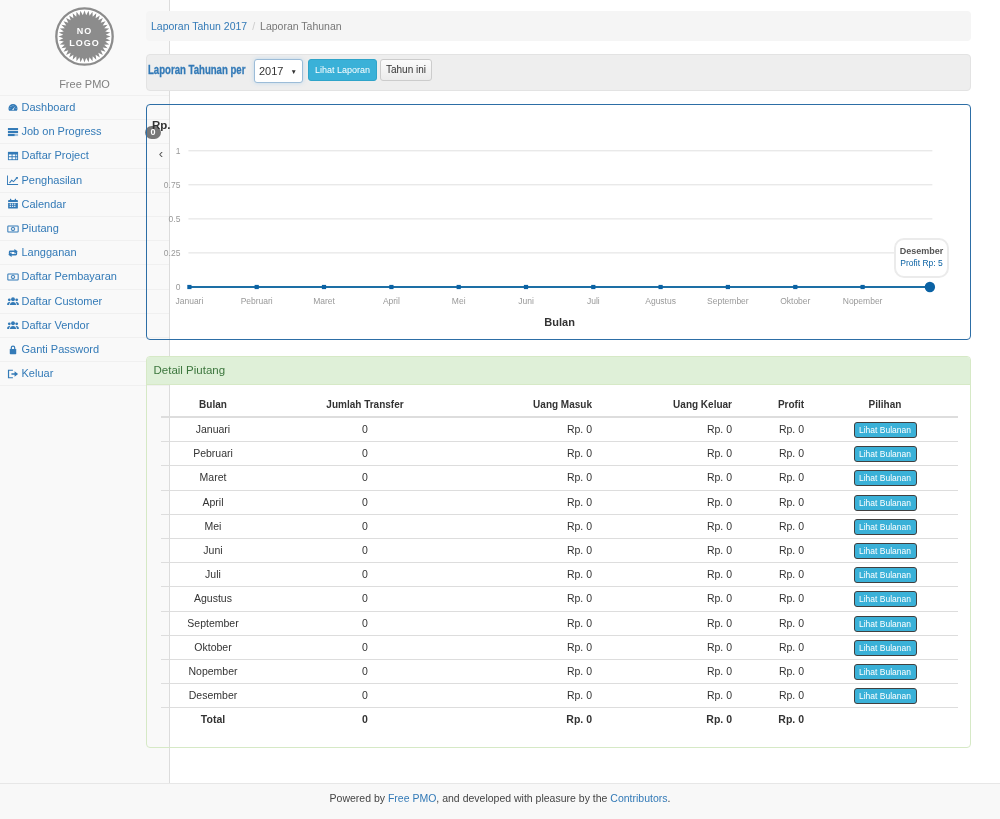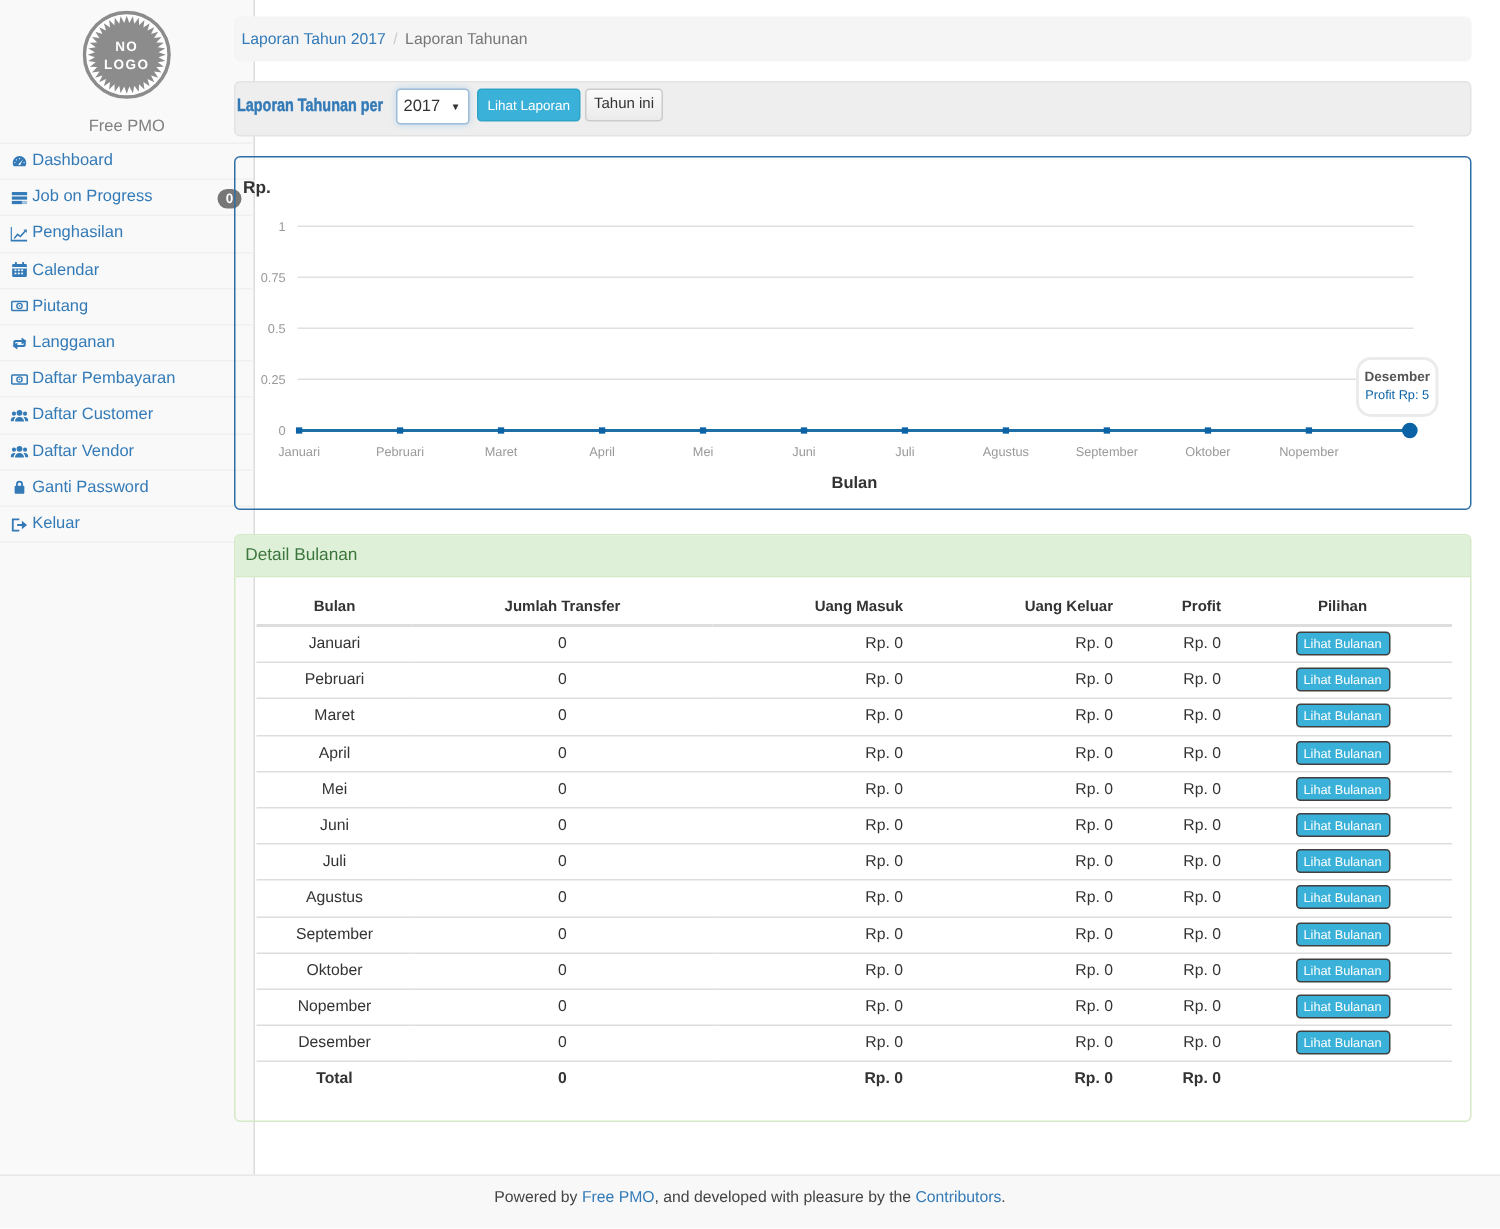--- a/index.html
+++ b/index.html
@@ -8,21 +8,21 @@
 a { text-decoration:none; color:#337ab7; }
 .sidebar { position:absolute; left:0; top:0; width:170px; height:783px; background:#f9f9f9; border-right:1px solid #dcdcdc; }
 .logo { text-align:center; padding-top:7px; }
 .brand { font-size:11px; color:#808080; text-align:center; margin-top:9px; line-height:13px; }
 .menu { list-style:none; margin:4px 0 0; padding:0; border-top:1px solid #f0f0f0; }
 .menu li { border-bottom:1px solid #f0f0f0; }
 .menu a { display:flex; align-items:center; font-size:11px; line-height:17.2px; padding:3px 7px; position:relative; }
 .menu .ic { width:12px; height:12px; margin-right:2.5px; flex:none; }
 .badge { position:absolute; right:8px; top:5.5px; background:#777; color:#fff; font-size:9px; font-weight:bold; line-height:9px; padding:2.2px 5.5px; border-radius:8px; }
 .chev { position:absolute; right:6px; top:0.8px; color:#555; font-size:13px; line-height:17px; }
-.main { position:absolute; left:139px; top:0; width:853px; padding:11px 11px 0 17px; }
+.main { position:absolute; left:129px; top:0; width:853px; padding:11px 11px 0 17px; }
 .breadcrumb { height:30px; padding:7.5px 5px; background:#f5f5f5; border-radius:4px; margin-bottom:13px; color:#777; font-size:10.5px; line-height:15px; }
 .breadcrumb .sep { color:#ccc; padding:0 5px; }
 .well { height:37px; background:#eee; border:1px solid #e3e3e3; border-radius:4px; margin-bottom:13px; display:flex; align-items:flex-start; padding:4px 4px 0 1px; }
 .well .lbl { color:#337ab7; font-weight:bold; font-size:12px; -webkit-text-stroke:0.3px #337ab7; transform:scaleX(0.8); transform-origin:0 0; width:106px; flex:none; white-space:nowrap; margin-top:3px; line-height:17px; }
 .select { width:49px; height:24px; border:1px solid #9cbcd8; box-shadow:0 0 4px rgba(102,175,233,0.35); border-radius:3px; background:#fff; display:flex; align-items:center; justify-content:space-between; padding:0 5px 0 4px; margin-right:5px; font-size:11px; }
 .select .car { font-size:6.5px; color:#333; }
 .btn { height:21.5px; border-radius:3px; font-size:9px; margin-right:3px; border:1px solid; display:inline-flex; align-items:center; justify-content:center; }
 .btn-info { background:#3ab1d8; border-color:#2fa4c9; color:#fff; width:69px; }
 .btn-default { background:linear-gradient(180deg,#fbfbfb,#ebebeb); border-color:#ccc; color:#333; width:52px; font-size:10px; }
 .panel { border-radius:4px; margin-bottom:16px; }
@@ -83,20 +83,30 @@
 <li>
         <a href="#">
           <svg viewBox="0 0 13 13" class="ic" fill="#337ab7">
             <rect x="1" y="2.2" width="11" height="2.3"></rect>
             <rect x="1" y="5.4" width="11" height="2.3"></rect>
             <rect x="1" y="8.6" width="11" height="2.3" opacity="0.45"></rect>
             <rect x="1" y="8.6" width="7.2" height="2.3"></rect>
           </svg>
           <span>Job on Progress</span>
           <span class="badge">0</span>
+        </a>
+      </li>
+<li>
+        <a href="#">
+          <svg viewBox="0 0 13 13" class="ic" fill="#337ab7">
+            <path d="M1 2h11v9H1z"></path>
+            <path d="M2 5h3v1.8H2zM2 7.8h3V10H2zM6 5h3v1.8H6zM6 7.8h3V10H6zM10 5h1v1.8h-1zM10 7.8h1V10h-1z" fill="#fff" stroke="none"></path>
+          </svg>
+          <span>Daftar Project</span>
+          <span class="chev">‹</span>
         </a>
       </li>
 <li>
         <a href="#">
           <svg viewBox="0 0 13 13" class="ic" fill="#337ab7">
             <path d="M1 1.5v9.2h11V12H0V1.5z"></path>
             <path d="M2.2 9.5 5 6l2 1.5 3.2-3.6.9.8L7.2 9 5.2 7.5 3.2 10z"></path>
             <path d="M9.3 3.3h2.5v2.5z"></path>
           </svg>
           <span>Penghasilan</span>
@@ -247,21 +257,21 @@
           <text x="715.6" y="199.2" text-anchor="middle" class="ylab">Nopember</text>
 <text x="412.6" y="220.5" text-anchor="middle" class="bulan">Bulan</text>
 </svg>
       <div class="tooltip">
           <div class="t1">Desember</div>
           <div class="t2">Profit Rp: 5</div>
         </div>
     </div>
   </div>
   <div class="panel panel-success">
-    <div class="panel-heading">Detail Bulanan</div>
+    <div class="panel-heading">Detail Piutang</div>
     <div class="tablebody">
       <table>
         <colgroup>
             <col style="width:104px">
             <col style="width:200px">
             <col style="width:135px">
             <col style="width:140px">
             <col style="width:72px">
             <col>
           </colgroup>

